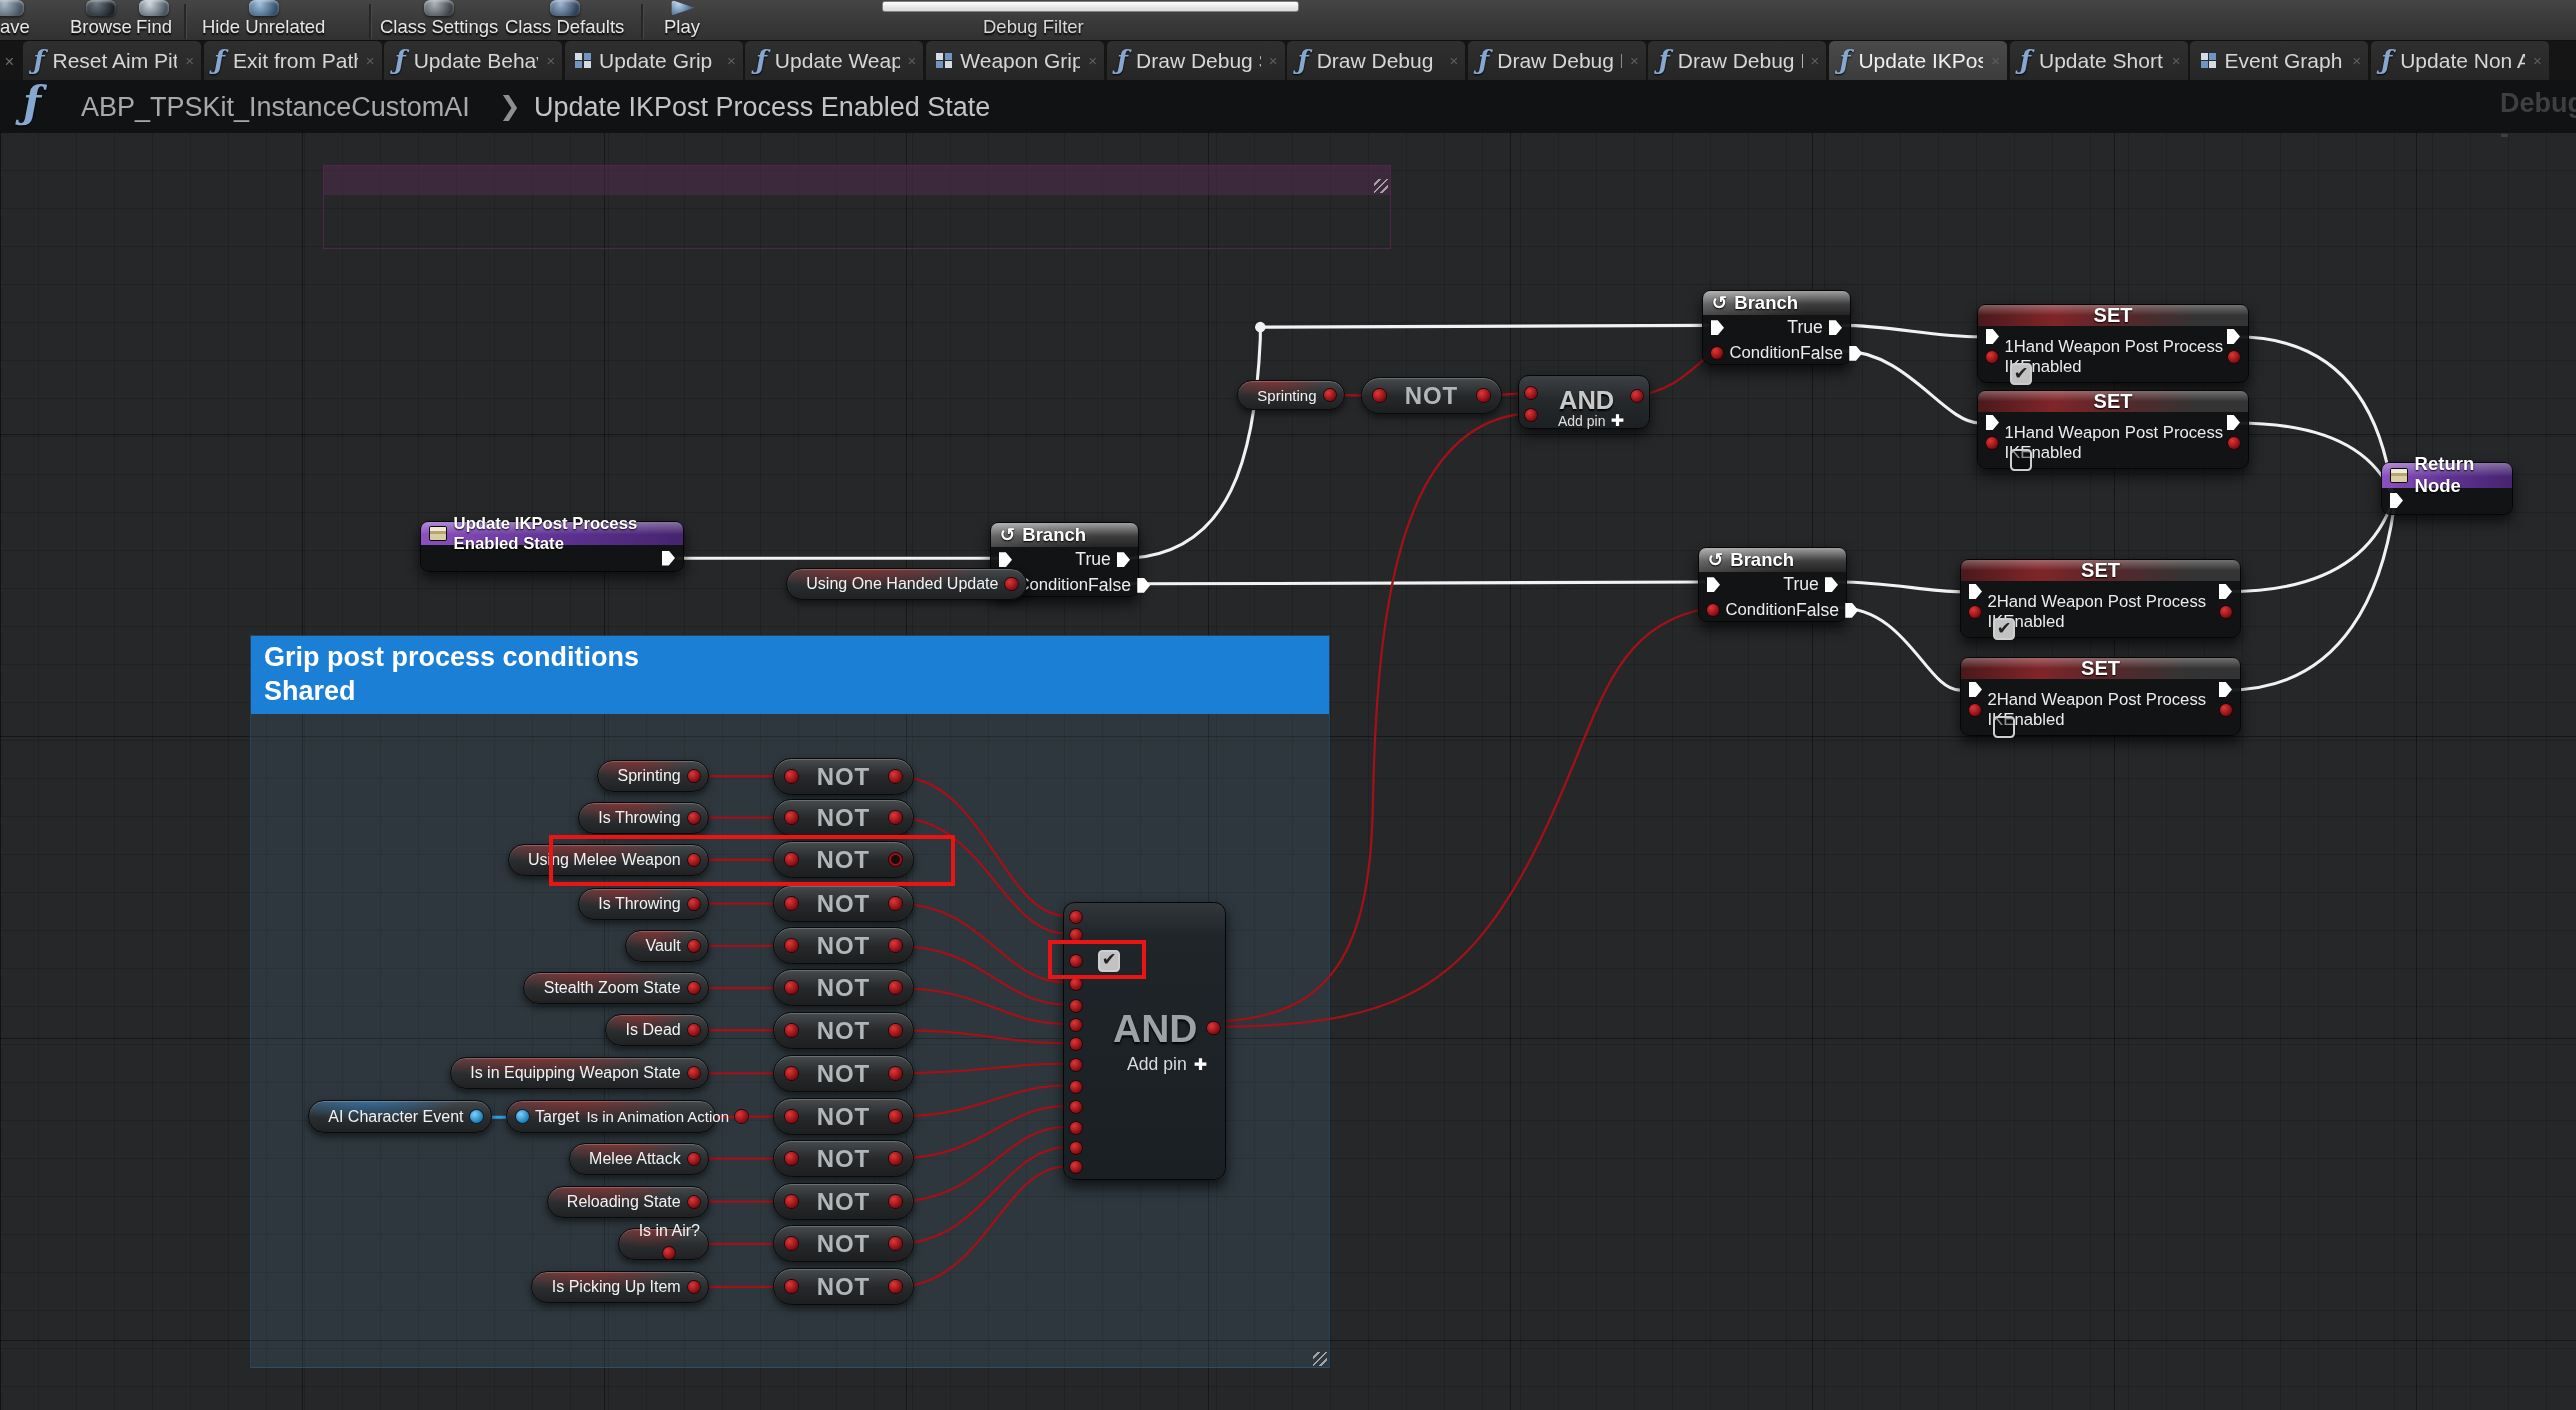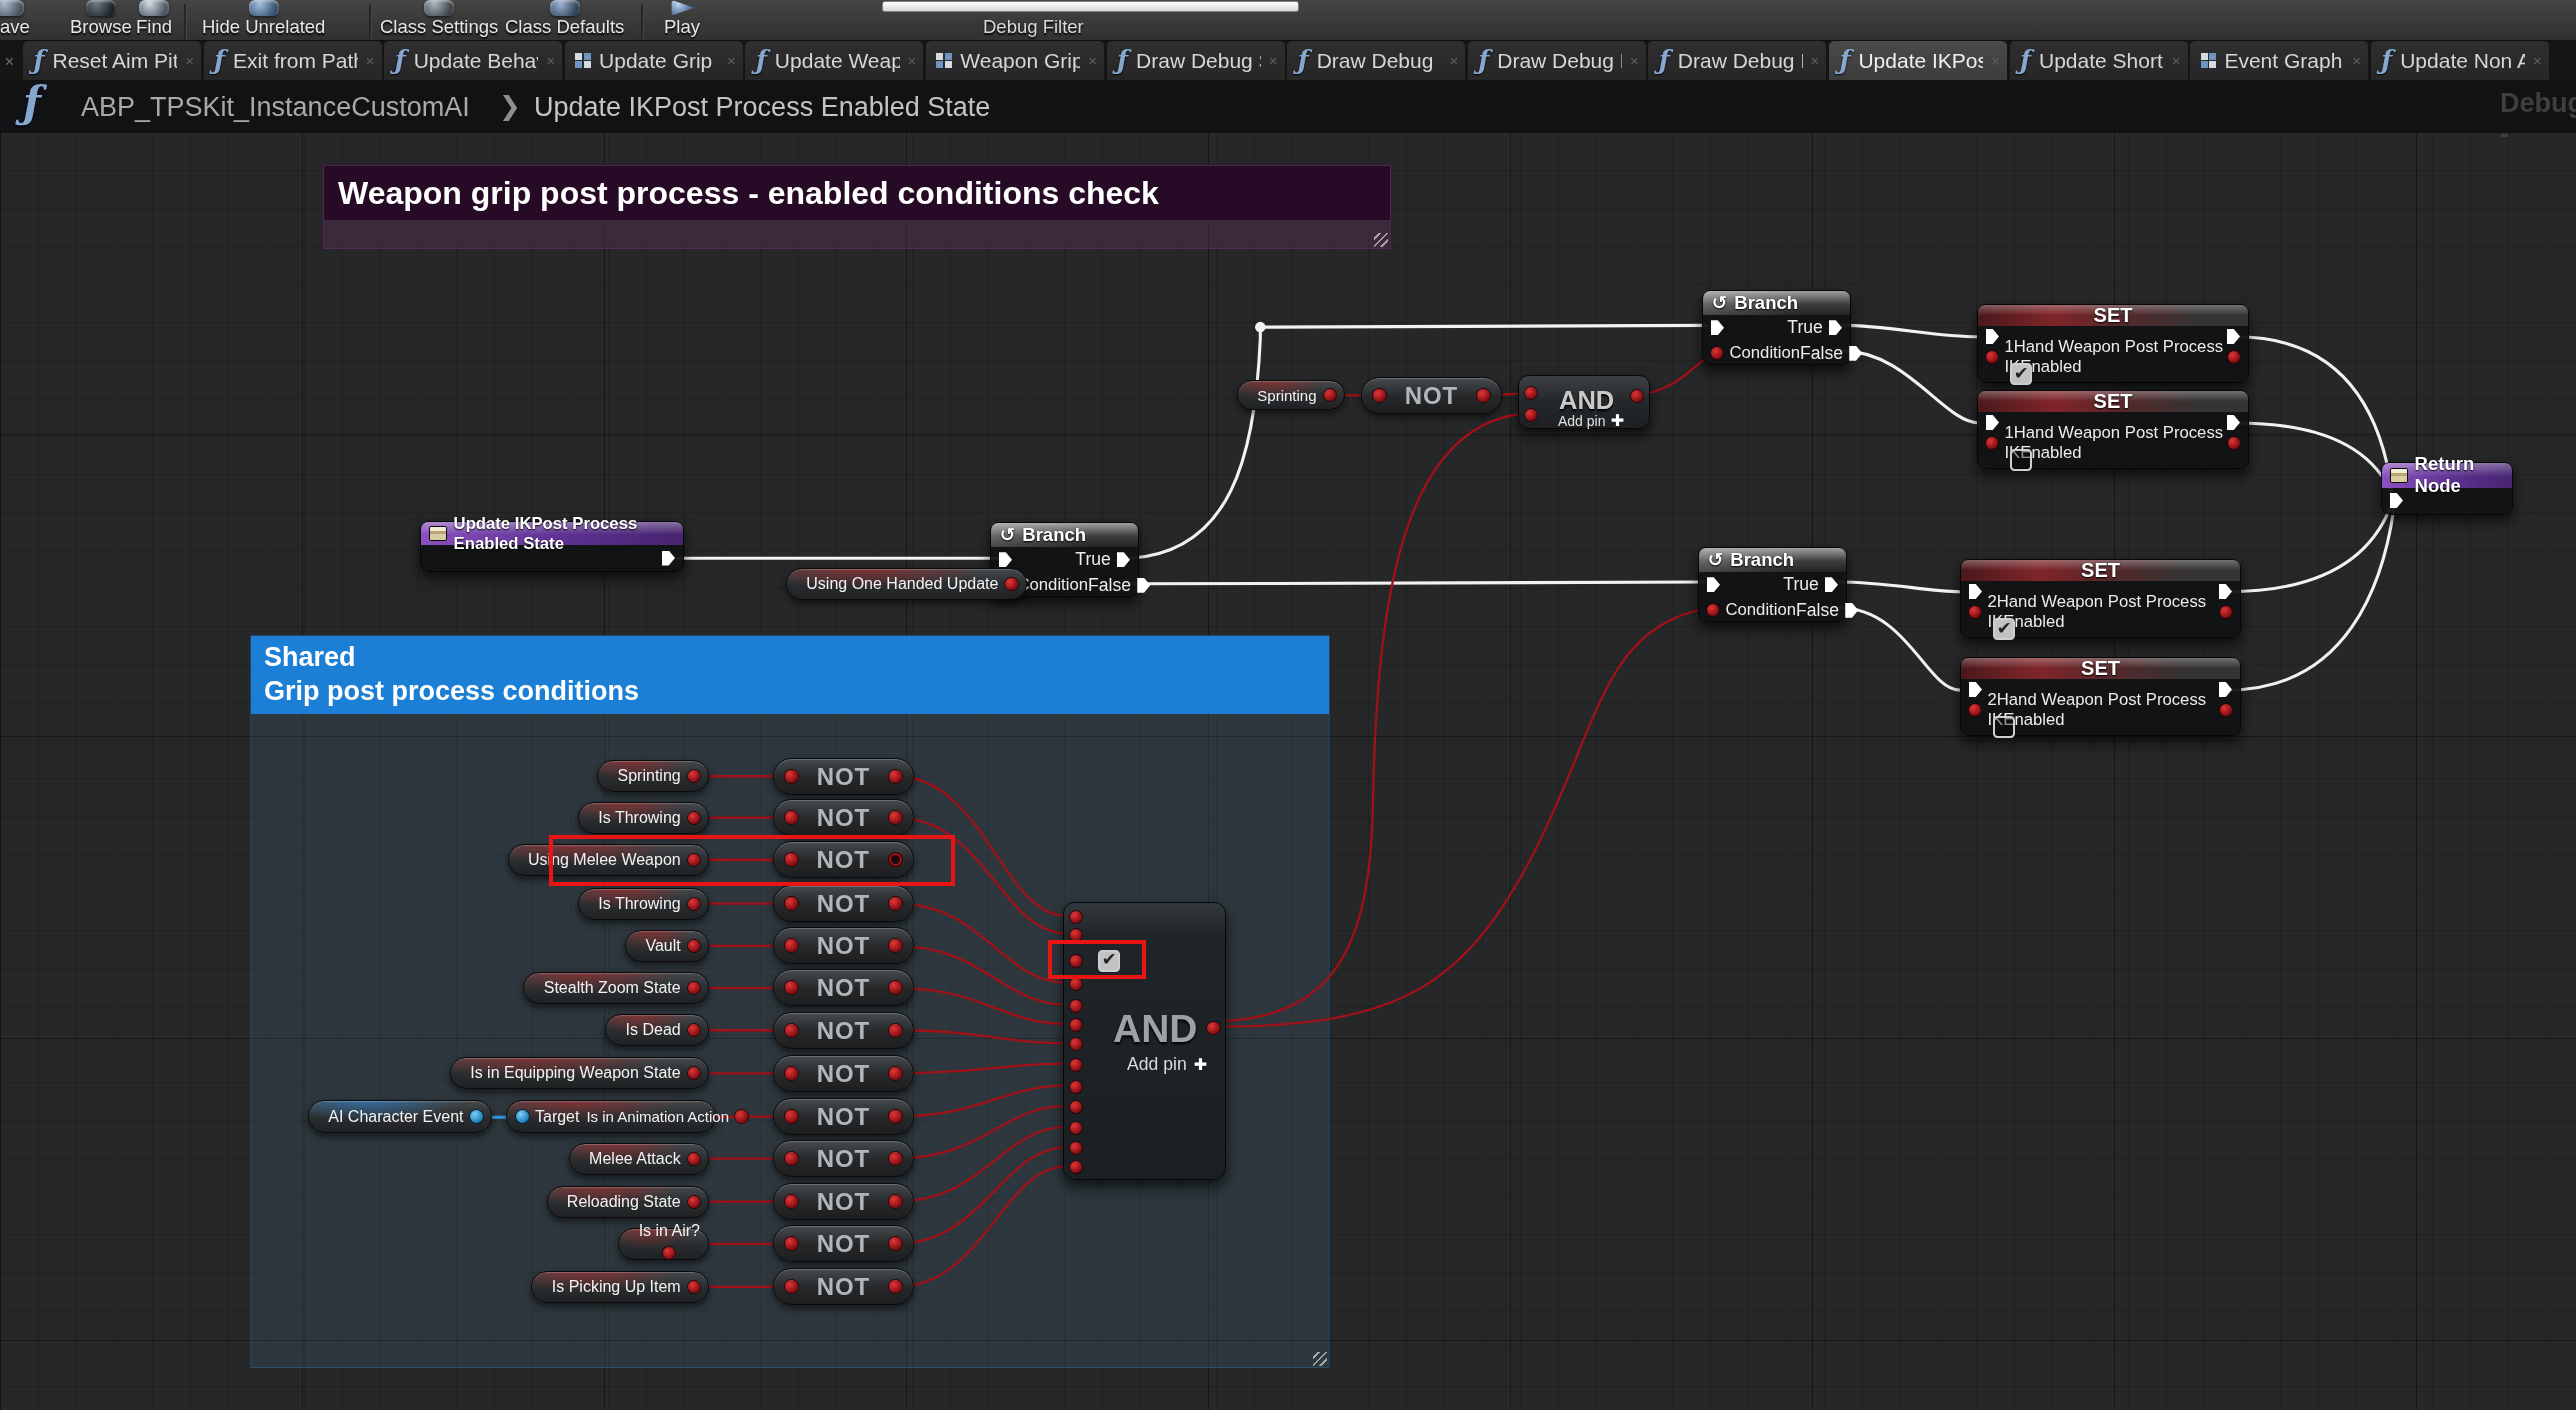--- a/index.html
+++ b/index.html
@@ -249,29 +249,28 @@
   <span class="ficon">ƒ</span>
   <span id="crumb-root">ABP_TPSKit_InstanceCustomAI</span>
   <span id="crumb-sep">❯</span>
   <span id="crumb-cur">Update IKPost Process Enabled State</span>
   <span id="zoomlabel">Debug -</span>
 </div>
 
 <div id="canvas"></div>
 
 <div class="comment" id="comment-top">
-  <div class="chead">Weapon grip post process - enabled conditions check</div>
   <div class="cbody">
       <span class="grip"></span>
     </div>
 </div>
 <div class="comment" id="comment-shared">
   <div class="chead">
+    <div>Grip post process conditions</div>
     <div>Shared</div>
-    <div>Grip post process conditions</div>
   </div>
   <div class="cbody">
       <span class="grip"></span>
     </div>
 </div>
 
 <svg id="wires" width="2576" height="1411" viewBox="0 0 2931 1605">
 
   <path class="wwire" d="M770,635 L1137,635"></path>
   <path class="wwire" d="M1286,635 C1400,628 1428,520 1434,385 L1434,374"></path>

